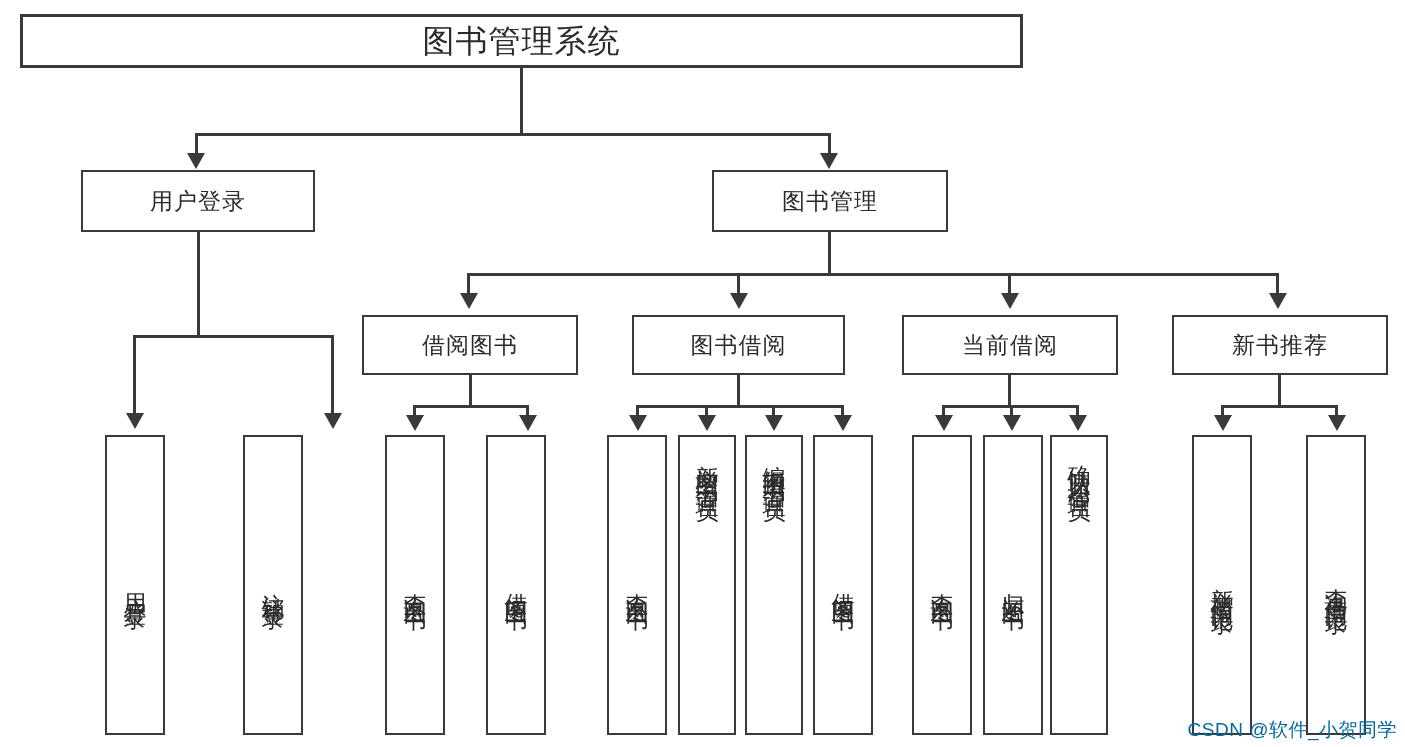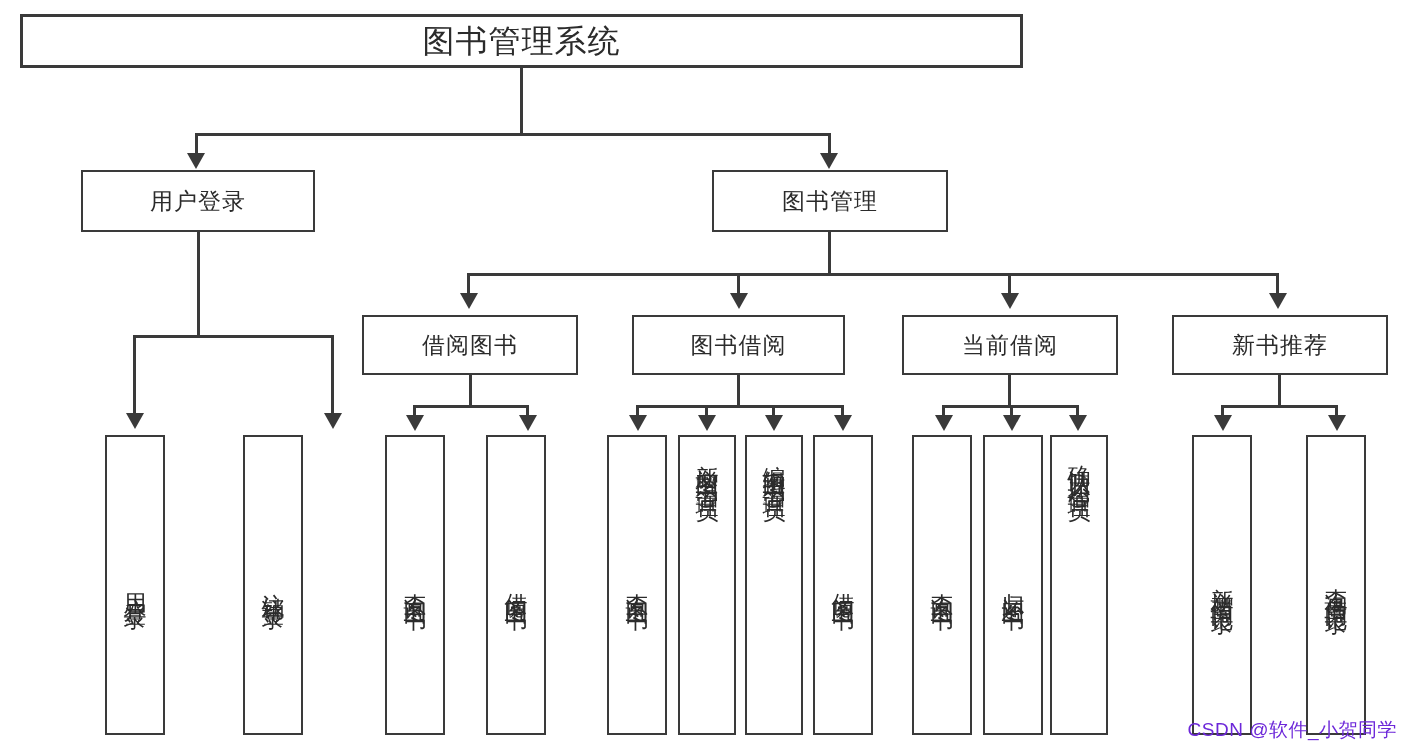--- a/index.html
+++ b/index.html
@@ -69,21 +69,21 @@
     border-left:9px solid transparent;
     border-right:9px solid transparent;
     border-top:16px solid #3a3a3a;
   }
   
   #watermark{
     position:absolute;
     right:8px;
     bottom:4px;
     font-size:19px;
-    color:#6d28d9;
+    color:#0369a1;
     white-space:nowrap;
     letter-spacing:0.5px;
     font-family:"Liberation Sans","DejaVu Sans",sans-serif;
   }
 </style>
 </head>
 <body>
 
 <div id="canvas">
 

